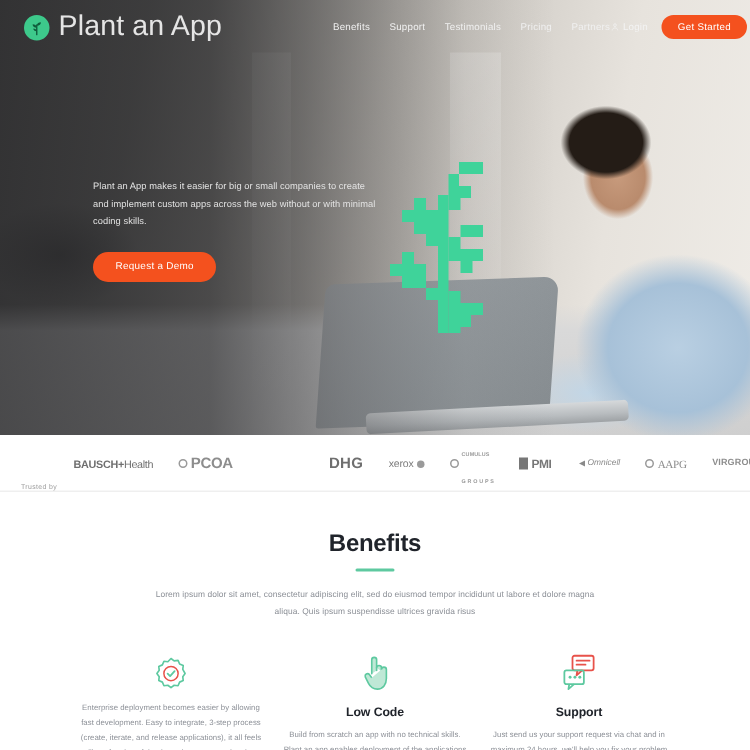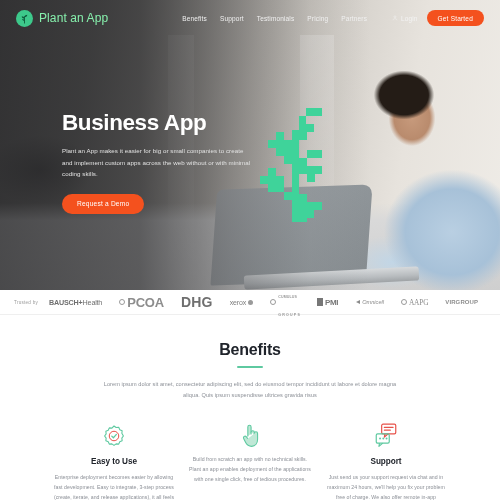--- a/index.html
+++ b/index.html
@@ -84,21 +84,21 @@
   }
   .brand { display: flex; align-items: center; gap: 6px; }
   .brand-mark {
     width: 17px; height: 17px; border-radius: 50%;
     background: #3dc98b;
     display: flex; align-items: center; justify-content: center;
     flex: 0 0 auto;
   }
   .brand-mark svg { display: block; }
   .brand-name {
-    color: #86efac; font-size: 12px; letter-spacing: .1px; font-weight: 400;
+    color: #e5e5e5; font-size: 19px; letter-spacing: .1px; font-weight: 400;
     white-space: nowrap;
   }
   .nav-links {
     display: flex; align-items: center; gap: 13px;
     margin-left: 74px;
   }
   .nav-link {
     color: #f0f0f0; font-size: 6.5px; letter-spacing: .15px; white-space: nowrap;
     cursor: pointer;
   }
@@ -126,39 +126,39 @@
     margin-top: 14px;
     background: #f4511e; color: #fff;
     font-size: 6.6px; letter-spacing: .2px;
     padding: 6.5px 15px; border-radius: 13px; border: none;
     cursor: pointer;
   }
 
   
   .trusted {
     position: relative;
-    width: 500px; height: 25px;
+    width: 500px; height: 38px;
     background: #ffffff;
-    display: flex; align-items: center;
+    display: flex; align-items: flex-end;
     padding: 0 14px;
     border-bottom: 1px solid #efefef;
   }
   .trusted-label {
     color: #9a9a9a; font-size: 4.6px; letter-spacing: .25px;
     margin-right: 11px; white-space: nowrap;
   }
   .logos { display: flex; align-items: center; gap: 17px; flex: 1; }
   .logo {
     color: #8d8d8d; white-space: nowrap;
     display: flex; align-items: center; gap: 2px;
   }
   .logo-bausch { font-size: 7.2px; font-weight: bold; letter-spacing: -.2px; color: #6f6f6f; }
   .logo-bausch em { font-style: normal; font-weight: normal; }
-  .logo-pcoa { font-size: 13px; font-weight: bold; letter-spacing: -.2px; color: #8d8d8d; }
-  .logo-dhg { font-size: 14px; font-weight: bold; letter-spacing: .2px; color: #6f6f6f; }
+  .logo-pcoa { font-size: 10px; font-weight: bold; letter-spacing: -.2px; color: #8d8d8d; }
+  .logo-dhg { font-size: 10px; font-weight: bold; letter-spacing: .2px; color: #6f6f6f; margin-left: 47px; }
   .logo-xerox { font-size: 7px; letter-spacing: -.1px; color: #7d7d7d; }
   .logo-cumulus-t { font-size: 3.6px; font-weight: bold; letter-spacing: .1px; line-height: 1.1; color: #9a9a9a; }
   .logo-pmi { font-size: 8px; font-weight: bold; letter-spacing: -.3px; color: #777; }
   .logo-omnicell { font-size: 5.6px; font-style: italic; color: #8a8a8a; }
   .logo-aapg { font-size: 7.4px; letter-spacing: -.2px; color: #8d8d8d; font-family: Liberation Serif, serif; }
   .logo-virgroup { font-size: 6px; font-weight: bold; letter-spacing: .1px; color: #8d8d8d; }
   .logo-dot {
     width: 6px; height: 6px; border-radius: 50%;
     border: .8px solid #9a9a9a; display: inline-block; flex: 0 0 auto;
   }
@@ -263,21 +263,20 @@
           </svg>
           <span class="login-label">Login</span>
         </span>
         <button class="btn-get-started">Get Started</button>
       </div>
     </nav>
 
     <div class="hero-copy">
       <h1 class="hero-title">
         <br>
-        <span>Business App</span>
       </h1>
       <p class="hero-sub">Plant an App makes it easier for big or small companies to create and implement custom apps across the web without or with minimal coding skills.</p>
       <button class="btn-demo">Request a Demo</button>
     </div>
   </section>
 
   <section class="trusted">
     <span class="trusted-label">Trusted by</span>
     <div class="logos">
 
@@ -332,32 +331,32 @@
     <div class="cards">
 
       <div class="card">
         <div class="card-icon">
           <svg width="24" height="24" viewBox="0 0 48 48" aria-hidden="true">
             <path d="M24 4l4.2 3.1 5.2-.6 2.1 4.8 4.8 2.1-.6 5.2L42.8 24l-3.1 4.2.6 5.2-4.8 2.1-2.1 4.8-5.2-.6L24 42.8l-4.2-3.1-5.2.6-2.1-4.8-4.8-2.1.6-5.2L5.2 24l3.1-4.2-.6-5.2 4.8-2.1 2.1-4.8 5.2.6z" fill="none" stroke="#5ec9a0" stroke-width="2.2" stroke-linejoin="round"></path>
             <circle cx="24" cy="24" r="9.5" fill="none" stroke="#e8524a" stroke-width="2"></circle>
             <path d="M19.5 24.2l3.3 3.3 6-6.6" fill="none" stroke="#5ec9a0" stroke-width="2.4" stroke-linecap="round" stroke-linejoin="round"></path>
           </svg>
         </div>
-        <div class="card-title">Easy to Use</div>
         <p class="card-body">Enterprise deployment becomes easier by allowing fast development. Easy to integrate, 3-step process (create, iterate, and release applications), it all feels like a fraction of the time when compared to the traditional methods</p>
       </div>
 
       <div class="card">
         <div class="card-icon">
           <svg width="22" height="26" viewBox="0 0 40 48" aria-hidden="true">
             <path d="M16 26V9a3 3 0 016 0v13" fill="#bfe8d6" stroke="#5ec9a0" stroke-width="2" stroke-linecap="round"></path>
             <path d="M22 19a3 3 0 016 0v4" fill="#bfe8d6" stroke="#5ec9a0" stroke-width="2" stroke-linecap="round"></path>
             <path d="M28 21a3 3 0 016 0v11c0 7-4 13-11 13-6 0-9-3-11-7l-4-8a3 3 0 015-3l3 4" fill="#bfe8d6" stroke="#5ec9a0" stroke-width="2" stroke-linejoin="round"></path>
           </svg>
         </div>
+        <div class="card-title">Low Code</div>
         <p class="card-body">Build from scratch an app with no technical skills. Plant an app enables deployment of the applications with one single click, free of tedious procedures.</p>
       </div>
 
       <div class="card">
         <div class="card-icon">
           <svg width="26" height="26" viewBox="0 0 48 48" aria-hidden="true">
             <rect x="16" y="4" width="26" height="18" rx="2.5" fill="none" stroke="#e8524a" stroke-width="2.2"></rect>
             <path d="M22 22l-1 6 7-6" fill="none" stroke="#e8524a" stroke-width="2.2" stroke-linejoin="round"></path>
             <path d="M21 10h16M21 15h11" stroke="#e8524a" stroke-width="2.2" stroke-linecap="round"></path>
             <rect x="6" y="22" width="24" height="17" rx="2.5" fill="none" stroke="#5ec9a0" stroke-width="2.2"></rect>

